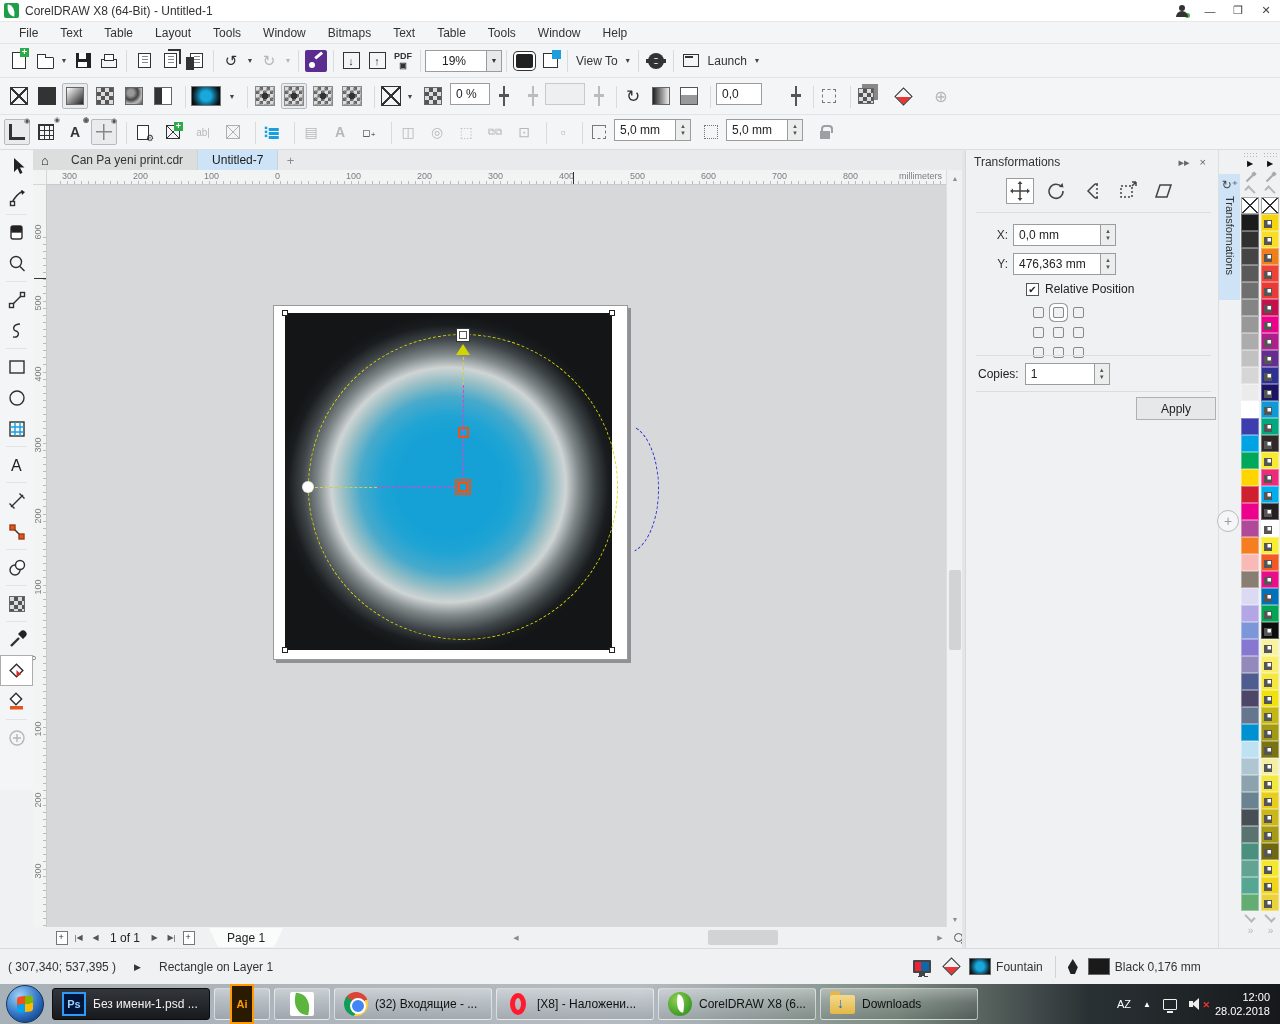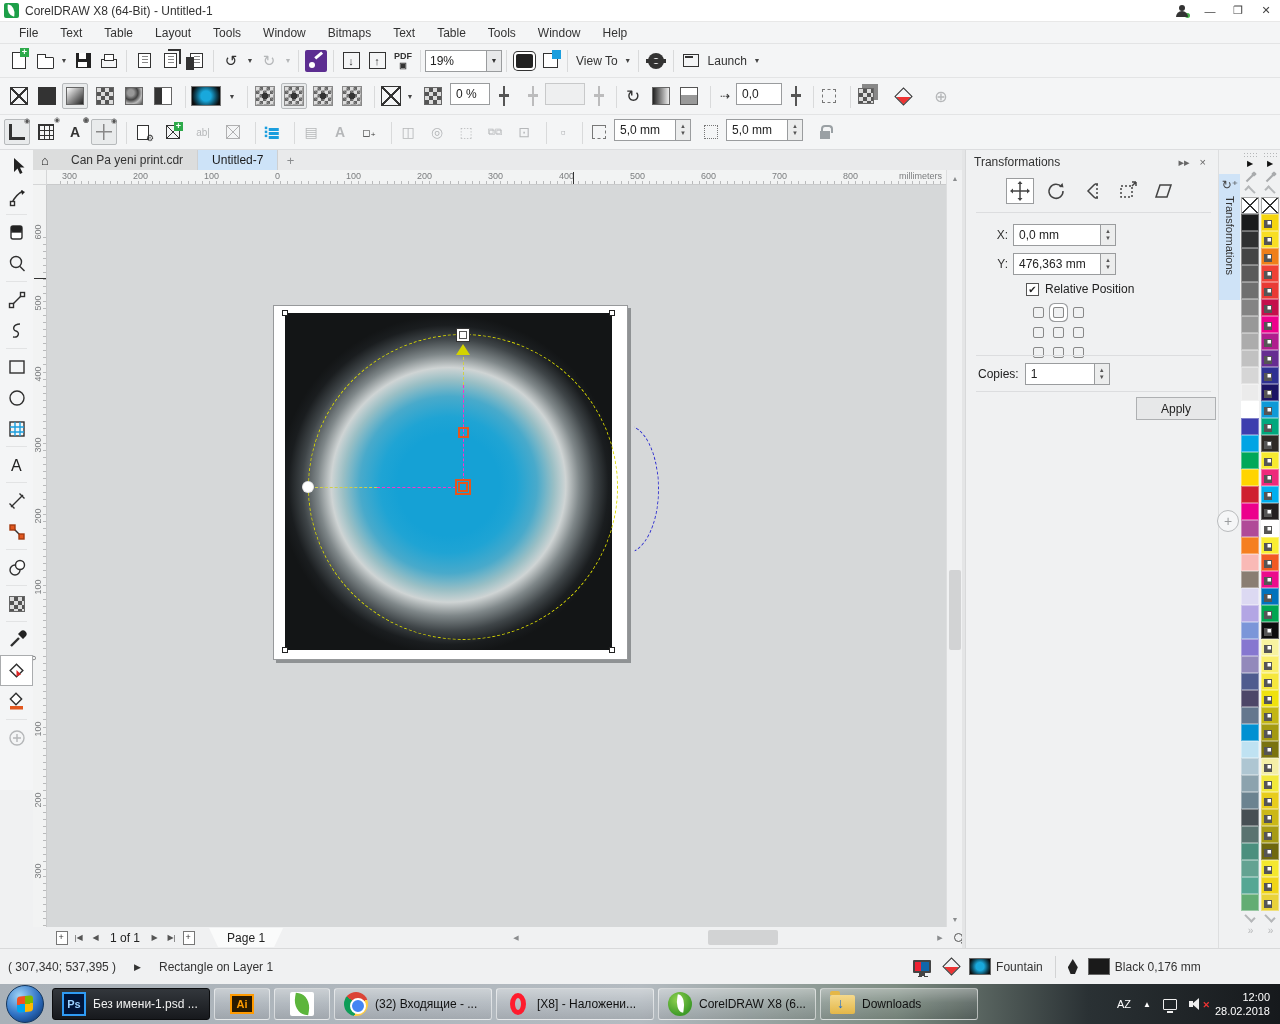--- a/index.html
+++ b/index.html
@@ -34,21 +34,21 @@
   .floppycss:after{content:"";position:absolute;left:2px;bottom:1px;width:9px;height:5px;background:#fff}
   .printercss{width:16px;height:9px;border:1.5px solid #333;margin-top:6px;position:relative}
   .printercss:before{content:"";position:absolute;left:2px;top:-6px;width:8px;height:5px;border:1.5px solid #333;background:#fff}
   .clip2{width:13px;height:15px;border:1.5px solid #333;position:relative;background:#fff}
   .clip2:before{content:"";position:absolute;left:3px;top:2px;right:2px;border-top:1.5px solid #888;box-shadow:0 3px 0 #888,0 6px 0 #888}
   .clip2.back:after{content:"";position:absolute;left:-5px;top:3px;width:8px;height:13px;background:#333}
   .boxarrow{width:17px;height:17px;border:1.5px solid #333;display:flex;align-items:center;justify-content:center;font-size:11px;font-weight:bold}
   .searchic{width:22px;height:22px;background:#5c2d91;position:relative;border-radius:2px}
   .searchic:before{content:"";position:absolute;left:4px;top:12px;width:6px;height:6px;border-radius:50%;background:#fff}
   .searchic:after{content:"";position:absolute;left:9px;top:4px;width:9px;height:2.5px;background:#fff;transform:rotate(-40deg)}
-  .combo{height:22px;background:#fff;border:1px solid #9a9c9e;display:flex;align-items:center;padding:0 4px;color:#222}
+  .combo{height:22px;background:#fff;border:1px solid #9a9c9e;display:flex;align-items:center;padding:0 16px;color:#222}
   .combo-btn{width:15px;height:22px;background:#e8e9ea;border:1px solid #9a9c9e;border-left:none;display:flex;align-items:center;justify-content:center;font-size:7px;color:#333}
   .fullscr{width:17px;height:14px;background:#222;border-radius:2px;box-shadow:0 0 0 2px #fff,0 0 0 3px #333}
   .winblue{width:15px;height:15px;border:1.5px solid #333;position:relative;background:#fff}
   .winblue:after{content:"";position:absolute;right:-4px;top:-4px;width:9px;height:9px;background:#1b9ede}
   .gearcss{width:16px;height:16px;border-radius:50%;background:#333;position:relative}
   .gearcss:before{content:"";position:absolute;left:5px;top:5px;width:6px;height:6px;border-radius:50%;background:#f4f5f6}
   .gearcss:after{content:"";position:absolute;left:-2px;top:6px;width:20px;height:4px;background:#333;box-shadow:0 0 0 0 #333;transform:rotate(0deg)}
   .launchic{width:16px;height:13px;border:1.5px solid #333;position:relative}
   .launchic:before{content:"";position:absolute;left:1px;top:1px;width:8px;height:2px;background:#333}
   .tbtext{padding:0 4px;color:#333}
@@ -186,21 +186,21 @@
   .pennib{width:10px;height:15px;background:#222;clip-path:polygon(50% 0,100% 55%,72% 100%,28% 100%,0 55%);margin-right:5px}
   .statdiv{width:1px;height:22px;background:#d2d3d4;margin:0 12px}
   
   #taskbar{position:absolute;left:0;top:984px;width:1280px;height:40px;background:linear-gradient(90deg,#a9b1b8 0%,#b4bbc1 50%,#7d8c82 70%,#2a3134 85%,#16191c 100%);display:flex;align-items:center}
   #start-orb{width:38px;height:38px;border-radius:50%;margin:0 8px 0 6px;background:radial-gradient(circle at 35% 28%,#9fd4f7,#2e71c4 55%,#0b2f66 95%);border:1px solid #12365e;display:flex;align-items:center;justify-content:center}
   #start-flag{width:16px;height:16px;border-radius:3px;transform:skewY(-6deg);background:conic-gradient(#7fba00 0 25%,#ffb900 0 50%,#00a4ef 0 75%,#f25022 0)}
   .taskbtn{height:32px;display:flex;align-items:center;gap:7px;padding:0 9px;margin-right:4px;border:1px solid rgba(255,255,255,.55);border-radius:3px;background:linear-gradient(rgba(255,255,255,.35),rgba(255,255,255,.08) 45%,rgba(0,0,0,.08));color:#111}
   .taskbtn.active{background:linear-gradient(#33373c,#17191d);border-color:#0c0d0f;color:#f0f0f0}
   .taskbtn .lbl{max-width:110px;white-space:nowrap;overflow:hidden;font-size:12px}
   .psic{width:24px;height:24px;background:#00153a;border:2px solid #2f9bf4;color:#9bd1ff;font-weight:bold;font-size:11px;display:flex;align-items:center;justify-content:center}
-  .aiic{width:24px;height:20px;background:#2a1a00;border:2px solid #ff9a00;color:#ff9a00;font-weight:bold;font-size:11px;display:flex;align-items:center;justify-content:center}
+  .aiic{width:24px;height:40px;background:#2a1a00;border:2px solid #ff9a00;color:#ff9a00;font-weight:bold;font-size:11px;display:flex;align-items:center;justify-content:center}
   .cdr-splash{width:24px;height:24px;background:#fff;border-radius:2px;position:relative;overflow:hidden}
   .cdr-splash:after{content:"";position:absolute;left:4px;top:2px;width:16px;height:20px;background:#5cb53c;border-radius:0 80% 0 80%;transform:rotate(10deg)}
   .chromeic{width:24px;height:24px;border-radius:50%;background:conic-gradient(from -50deg,#db4437 0 33%,#ffcd40 0 66%,#0f9d58 0);position:relative}
   .chromeic:after{content:"";position:absolute;left:6px;top:6px;width:12px;height:12px;border-radius:50%;background:#4285f4;border:2px solid #fff}
   .operaic{width:16px;height:22px;border:5px solid #ff1b2d;border-radius:50%;margin:0 4px}
   .cdrx8ic{width:24px;height:24px;border-radius:50%;background:radial-gradient(circle at 38% 32%,#8fd14f,#3f9b28 70%);position:relative}
   .cdrx8ic:after{content:"";position:absolute;left:8px;top:3px;width:9px;height:17px;background:#fff;border-radius:0 90% 0 90%;transform:rotate(12deg)}
   .dlfolder{width:25px;height:19px;background:linear-gradient(#f4d98c,#e4b748);border-radius:2px;position:relative}
   .dlfolder:before{content:"";position:absolute;left:0;top:-4px;width:10px;height:4px;background:#e4b748;border-radius:2px 2px 0 0}
   .dlfolder:after{content:"↓";position:absolute;left:7px;top:0px;color:#1d6fd1;font-weight:bold;font-size:14px}
@@ -381,21 +381,21 @@
   <div style="left:612px;top:8px" class="sep-v"></div>
   <div class="pic" style="left:620px;font-size:17px">↻</div>
   <div class="pic" style="left:648px">
       <span class="gradsq" style="background:linear-gradient(90deg,#222,#eee)"></span>
     </div>
   <div class="pic" style="left:676px">
       <span style="width:18px;height:18px;background:linear-gradient(#fff 0 45%,#999 45%);border:1px solid #555"></span>
     </div>
   <div style="left:706px;top:8px" class="sep-v"></div>
   <div class="pic" style="left:712px;font-size:12px">⇢</div>
-  <div class="field" style="left:736px;width:46px;position:absolute">
+  <div class="field" style="left:716px;width:46px;position:absolute">
       <span>0,0</span>
     </div>
   <div class="pic" style="left:783px">
       <span class="slider-ic"></span>
     </div>
   <div style="left:809px;top:8px" class="sep-v"></div>
   <div class="pic" style="left:816px">
       <span class="cornersq" style="border-style:dashed"></span>
     </div>
   <div style="left:846px;top:8px" class="sep-v"></div>

